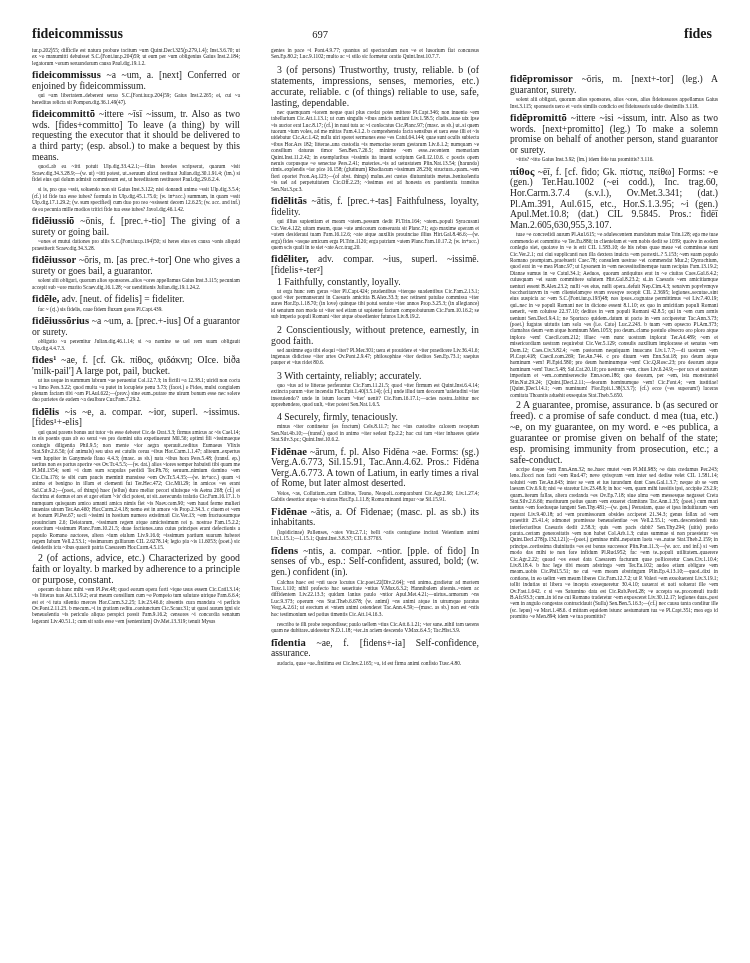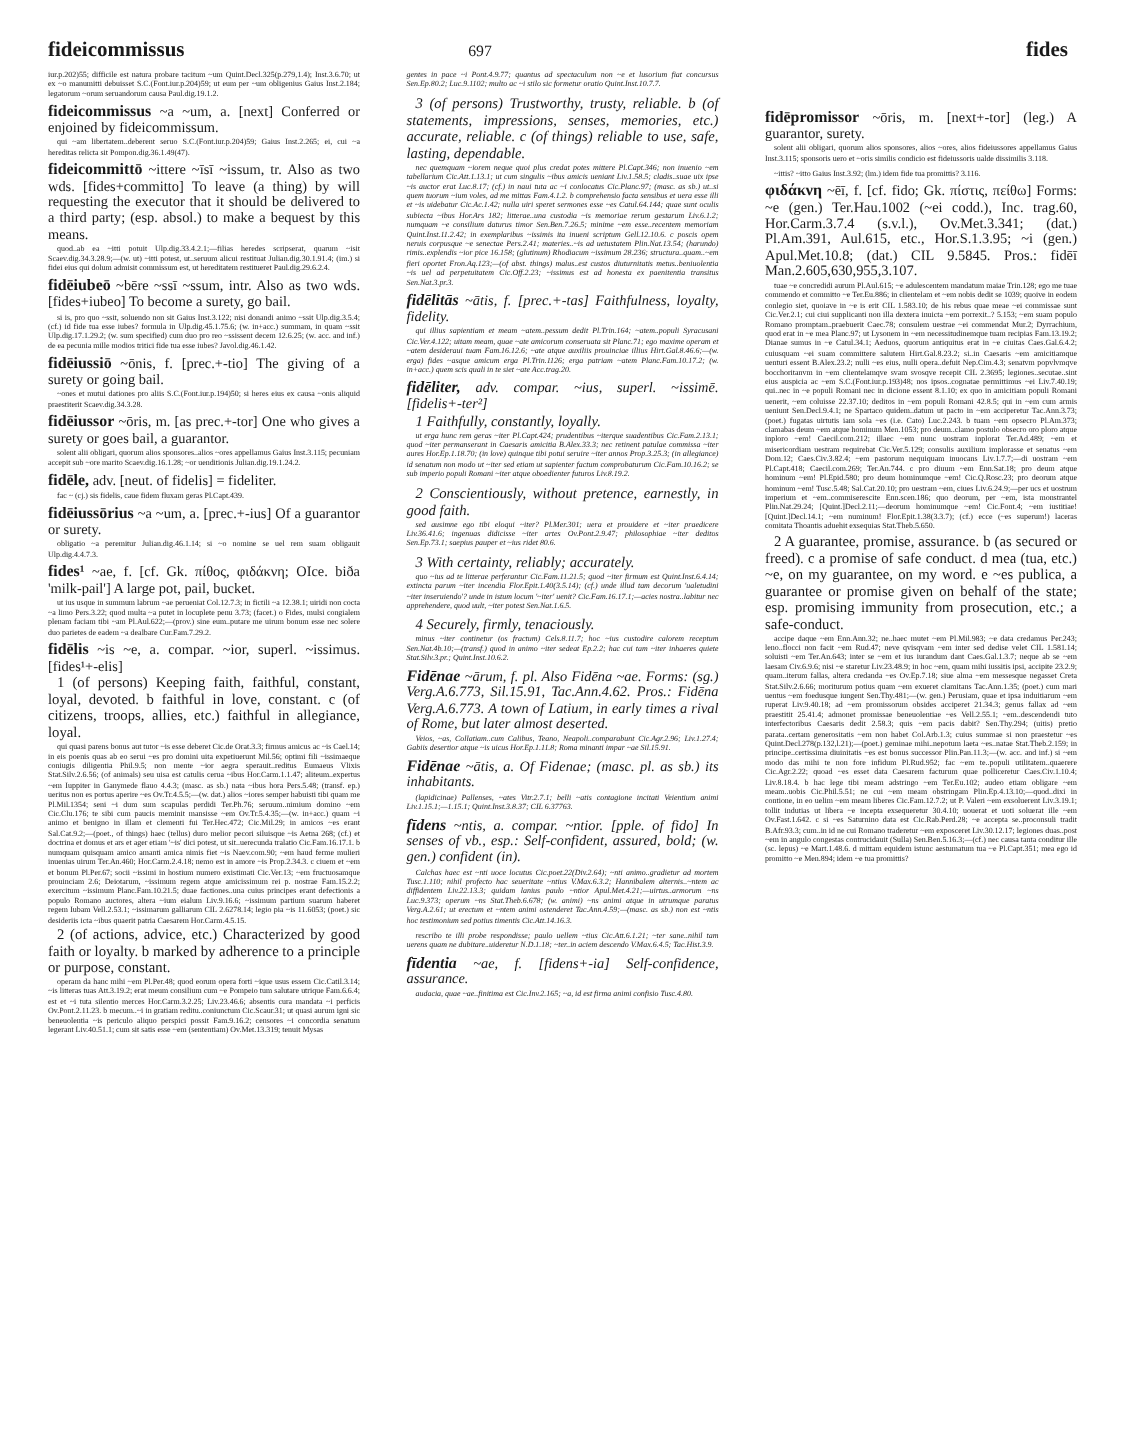--- a/index.html
+++ b/index.html
@@ -4,21 +4,21 @@
 <style>
   html, body { margin:0; padding:0; background:#ffffff; }
   body { width:750px; height:963px; overflow:hidden; position:relative; color:#1a1a1a;
          font-family:"Liberation Serif","DejaVu Serif",serif; }
   .running-head { position:absolute; top:26px; font-weight:bold; font-size:14px; }
   .rh-left { left:32px; }
   .rh-right { right:38px; }
   .page-num { position:absolute; top:29px; left:12px; width:616px; text-align:center; font-size:10.5px; }
   .col { position:absolute; top:46px; width:208px; }
   .col-1 { left:32px; }
-  .col-2 { left:271px;font-style:italic; }
+  .col-2 { left:271px; }
   .col-3 { left:510px;margin-top:28px; }
   .entry { margin:0 0 4px 0; }
   .def { font-size:9.6px; line-height:10.6px; text-align:justify; margin:0; }
   .def.large { font-size:9.8px; line-height:11px; }
   .hw { font-weight:bold; font-size:10.6px; }
   .cit { font-size:5.3px; line-height:6.4px; text-align:justify; margin:1px 0 1px 0; text-indent:6px; }
   .cit.cont { text-indent:0; }
   .sense { text-indent:6px; }
 </style>
 </head>
@@ -35,21 +35,20 @@
       </div>
       <div class="entry">
         <p class="def"><span class="hw">fideicommissus</span> <span>~a ~um, a. [next] Conferred or enjoined by fideicommissum.</span></p>
         <p class="cit">qui ~am libertatem..deberent seruo S.C.(Font.iur.p.204)59; Gaius Inst.2.265; ei, cui ~a hereditas relicta sit Pompon.dig.36.1.49(47).</p>
       </div>
       <div class="entry">
         <p class="def"><span class="hw">fideicommittō</span> <span>~ittere ~īsī ~issum, tr. Also as two wds. [fides+committo] To leave (a thing) by will requesting the executor that it should be delivered to a third party; (esp. absol.) to make a bequest by this means.</span></p>
         <p class="cit">quod..ab ea ~itti potuit Ulp.dig.33.4.2.1;—filias heredes scripserat, quarum ~isit Scaev.dig.34.3.28.9;—(w. ut) ~itti potest, ut..seruum alicui restituat Julian.dig.30.1.91.4; (im.) si fidei eius qui dolum admisit commissum est, ut hereditatem restitueret Paul.dig.29.6.2.4.</p>
       </div>
       <div class="entry">
-        <p class="def"><span class="hw">fidēiubeō</span> <span>~bēre ~ssī ~ssum, intr. Also as two wds. [fides+iubeo] To become a surety, go bail.</span></p>
         <p class="cit">si is, pro quo ~ssit, soluendo non sit Gaius Inst.3.122; nisi donandi animo ~ssit Ulp.dig.3.5.4; (cf.) id fide tua esse iubes? formula in Ulp.dig.45.1.75.6; (w. in+acc.) summam, in quam ~ssit Ulp.dig.17.1.29.2; (w. sum specified) cum duo pro reo ~ssissent decem 12.6.25; (w. acc. and inf.) de ea pecunia mille modios tritici fide tua esse iubes? Javol.dig.46.1.42.</p>
       </div>
       <div class="entry">
         <p class="def"><span class="hw">fidēiussiō</span> <span>~ōnis, f. [prec.+-tio] The giving of a surety or going bail.</span></p>
         <p class="cit">~ones et mutui dationes pro aliis S.C.(Font.iur.p.194)50; si heres eius ex causa ~onis aliquid praestiterit Scaev.dig.34.3.28.</p>
       </div>
       <div class="entry">
         <p class="def"><span class="hw">fidēiussor</span> <span>~ōris, m. [as prec.+-tor] One who gives a surety or goes bail, a guarantor.</span></p>
         <p class="cit">solent alii obligari, quorum alios sponsores..alios ~ores appellamus Gaius Inst.3.115; pecuniam accepit sub ~ore marito Scaev.dig.16.1.28; ~or uenditionis Julian.dig.19.1.24.2.</p>
       </div>
@@ -60,21 +59,20 @@
       <div class="entry">
         <p class="def"><span class="hw">fidēiussōrius</span> <span>~a ~um, a. [prec.+-ius] Of a guarantor or surety.</span></p>
         <p class="cit">obligatio ~a peremitur Julian.dig.46.1.14; si ~o nomine se uel rem suam obligauit Ulp.dig.4.4.7.3.</p>
       </div>
       <div class="entry">
         <p class="def"><span class="hw">fides¹</span> <span>~ae, f. [cf. Gk. πίθος, φιδάκνη; OIce. biða 'milk-pail'] A large pot, pail, bucket.</span></p>
         <p class="cit">ut ius usque in summum labrum ~ae perueniat Col.12.7.3; in fictili ~a 12.38.1; uiridi non cocta ~a limo Pers.3.22; quod multa ~a putet in locuplete penu 3.73; (facet.) o Fides, mulsi congialem plenam faciam tibi ~am Pl.Aul.622;—(prov.) sine eum..putare me uirum bonum esse nec solere duo parietes de eadem ~a dealbare Cur.Fam.7.29.2.</p>
       </div>
       <div class="entry">
         <p class="def"><span class="hw">fidēlis</span> <span>~is ~e, a. compar. ~ior, superl. ~issimus. [fides¹+-elis]</span></p>
-        <p class="def large sense">1 (of persons) Keeping faith, faithful, constant, loyal, devoted. b faithful in love, constant. c (of citizens, troops, allies, etc.) faithful in allegiance, loyal.</p>
         <p class="cit">qui quasi parens bonus aut tutor ~is esse deberet Cic.de Orat.3.3; firmus amicus ac ~is Cael.14; in eis poenis quas ab eo serui ~es pro domini uita expetiuerunt Mil.56; optimi fili ~issimaeque coniugis diligentia Phil.9.5; non mente ~ior aegra sperauit..reditus Eumaeus Vlixis Stat.Silv.2.6.56; (of animals) seu uisa est catulis cerua ~ibus Hor.Carm.1.1.47; aliteum..expertus ~em Iuppiter in Ganymede flauo 4.4.3; (masc. as sb.) nata ~ibus hora Pers.5.48; (transf. ep.) ueritus non es portus aperire ~es Ov.Tr.4.5.5;—(w. dat.) alios ~iores semper habuisti tibi quam me Pl.Mil.1354; seni ~i dum sum scapulas perdidi Ter.Ph.76; seruum..nimium domino ~em Cic.Clu.176; te sibi cum paucis meminit mansisse ~em Ov.Tr.5.4.35;—(w. in+acc.) quam ~i animo et benigno in illam et clementi fui Ter.Hec.472; Cic.Mil.29; in amicos ~es erant Sal.Cat.9.2;—(poet., of things) haec (tellus) duro melior pecori siluisque ~is Aetna 268; (cf.) et doctrina et domus et ars et ager etiam '~is' dici potest, ut sit..uerecunda tralatio Cic.Fam.16.17.1. b numquam quisquam amico amanti amica nimis fiet ~is Naev.com.90; ~em haud ferme mulieri inuenias uirum Ter.An.460; Hor.Carm.2.4.18; nemo est in amore ~is Prop.2.34.3. c ciuem et ~em et bonum Pl.Per.67; socii ~issimi in hostium numero existimati Cic.Ver.13; ~em fructuosamque prouinciam 2.6; Deiotarum, ~issimum regem atque amicissimum rei p. nostrae Fam.15.2.2; exercitum ~issimum Planc.Fam.10.21.5; duae factiones..una cuius principes erant defectionis a populo Romano auctores, altera ~ium eialum Liv.9.16.6; ~issimum partium suarum haberet regem Iubam Vell.2.53.1; ~issimarum galliarum CIL 2.6278.14; legio pia ~is 11.6053; (poet.) sic desideriis icta ~ibus quaerit patria Caesarem Hor.Carm.4.5.15.</p>
         <p class="def large sense">2 (of actions, advice, etc.) Characterized by good faith or loyalty. b marked by adherence to a principle or purpose, constant.</p>
         <p class="cit">operam da hanc mihi ~em Pl.Per.48; quod eorum opera forti ~ique usus essem Cic.Catil.3.14; ~is litteras tuas Att.3.19.2; erat meum consilium cum ~e Pompeio tum salutare utrique Fam.6.6.4; est et ~i tuta silentio merces Hor.Carm.3.2.25; Liv.23.46.6; absentis cura mandata ~i perficis Ov.Pont.2.11.23. b mecum..~i in gratiam reditu..coniunctum Cic.Scaur.31; ut quasi aurum igni sic beneuolentia ~is periculo aliquo perspici possit Fam.9.16.2; censores ~i concordia senatum legerant Liv.40.51.1; cum sit satis esse ~em (sententiam) Ov.Met.13.319; tenuit Mysas</p>
       </div>
     </div>
   <div class="col col-2" id="col1">
       <div class="entry">
         <p class="cit cont">gentes in pace ~i Pont.4.9.77; quantus ad spectaculum non ~e et lusorium fiat concursus Sen.Ep.80.2; Luc.9.1102; multo ac ~i stilo sic formetur oratio Quint.Inst.10.7.7.</p>
       </div>
       <div class="entry">
@@ -121,22 +119,23 @@
         <p class="def"><span class="hw">fīdentia</span> <span>~ae, f. [fidens+-ia] Self-confidence, assurance.</span></p>
         <p class="cit">audacia, quae ~ae..finitima est Cic.Inv.2.165; ~a, id est firma animi confisio Tusc.4.80.</p>
       </div>
     </div>
   <div class="col col-3" id="col2">
       <div class="entry">
         <p class="def"><span class="hw">fidēpromissor</span> <span>~ōris, m. [next+-tor] (leg.) A guarantor, surety.</span></p>
         <p class="cit">solent alii obligari, quorum alios sponsores, alios ~ores, alios fideiussores appellamus Gaius Inst.3.115; sponsoris uero et ~oris similis condicio est fideiussoris ualde dissimilis 3.118.</p>
       </div>
       <div class="entry">
+        <p class="def"><span class="hw">fidēpromittō</span> <span>~ittere ~isi ~issum, intr. Also as two words. [next+promitto] (leg.) To make a solemn promise on behalf of another person, stand guarantor or surety.</span></p>
         <p class="cit">~ittis? ~itto Gaius Inst.3.92; (lm.) idem fide tua promittis? 3.116.</p>
       </div>
       <div class="entry">
-        <p class="def"><span class="hw">φιδάκνη</span> <span>~ēī, f. [cf. fido; Gk. πίστις, πείθω] Forms: ~e (gen.) Ter.Hau.1002 (~ei codd.), Inc. trag.60, Hor.Carm.3.7.4 (s.v.l.), Ov.Met.3.341; (dat.) Pl.Am.391, Aul.615, etc., Hor.S.1.3.95; ~i (gen.) Apul.Met.10.8; (dat.) CIL 9.5845. Pros.: fidēī Man.2.605,630,955,3.107.</span></p>
+        <p class="def"><span class="hw">πίθος</span> <span>~ēī, f. [cf. fido; Gk. πίστις, πείθω] Forms: ~e (gen.) Ter.Hau.1002 (~ei codd.), Inc. trag.60, Hor.Carm.3.7.4 (s.v.l.), Ov.Met.3.341; (dat.) Pl.Am.391, Aul.615, etc., Hor.S.1.3.95; ~i (gen.) Apul.Met.10.8; (dat.) CIL 9.5845. Pros.: fidēī Man.2.605,630,955,3.107.</span></p>
         <p class="cit">tuae ~e concredidi aurum Pl.Aul.615; ~e adulescentem mandatum maiae Trin.128; ego me tuae commendo et committo ~e Ter.Eu.886; in clientelam et ~em nobis dedit se 1039; quoive in eodem conlegio siet, quoiave in ~e is erit CIL 1.583.10; de his rebus quae meae ~ei commissae sunt Cic.Ver.2.1; cui ciui supplicanti non illa dextera inuicta ~em porrexit..? 5.153; ~em suam populo Romano promptam..praebuerit Caec.78; consulem uestrae ~ei commendat Mur.2; Dyrrachium, quod erat in ~e mea Planc.97; ut Lysonem in ~em necessitudinemque tuam recipias Fam.13.19.2; Dianae sumus in ~e Catul.34.1; Aeduos, quorum antiquitus erat in ~e ciuitas Caes.Gal.6.4.2; cuiusquam ~ei suam committere salutem Hirt.Gal.8.23.2; si..in Caesaris ~em amicitiamque uenturi essent B.Alex.23.2; nulli ~es eius, nulli opera..defuit Nep.Cim.4.3; senatvm popvlvmqve bocchoritanvm in ~em clientelamqve svam svosqve recepit CIL 2.3695; legiones..secutae..sint eius auspicia ac ~em S.C.(Font.iur.p.193)48; nos ipsos..cognatae permittimus ~ei Liv.7.40.19; qui..nec in ~e populi Romani nec in dicione essent 8.1.10; ex quo in amicitiam populi Romani uenerit, ~em coluisse 22.37.10; deditos in ~em populi Romani 42.8.5; qui in ~em cum armis ueniunt Sen.Decl.9.4.1; ne Spartaco quidem..datum ut pacto in ~em acciperetur Tac.Ann.3.73; (poet.) fugatas uirtutis iam sola ~es (i.e. Cato) Luc.2.243. b tuam ~em opsecro Pl.Am.373; clamabas deum ~em atque hominum Men.1053; pro deum..clamo postulo obsecro oro ploro atque inploro ~em! Caecil.com.212; illaec ~em nunc uostram inplorat Ter.Ad.489; ~em et misericordiam uestram requirebat Cic.Ver.5.129; consulis auxilium implorasse et senatus ~em Dom.12; Caes.Civ.3.82.4; ~em pastorum nequiquam inuocans Liv.1.7.7;—di uostram ~em Pl.Capt.418; Caecil.com.269; Ter.An.744. c pro diuum ~em Enn.Sat.18; pro deum atque hominum ~em! Pl.Epid.580; pro deum hominumque ~em! Cic.Q.Rosc.23; pro deorum atque hominum ~em! Tusc.5.48; Sal.Cat.20.10; pro uestram ~em, ciues Liv.6.24.9;—per ucs et uostrum imperium et ~em..commiserescite Enn.scen.186; quo deorum, per ~em, ista monstrantel Plin.Nat.29.24; [Quint.]Decl.2.11;—deorum hominumque ~em! Cic.Font.4; ~em iustitiae! [Quint.]Decl.14.1; ~em numinum! Flor.Epit.1.38(3.3.7); (cf.) ecce (~es superum!) laceras comitata Thoantis aduehit exsequias Stat.Theb.5.650.</p>
         <p class="def large sense">2 A guarantee, promise, assurance. b (as secured or freed). c a promise of safe conduct. d mea (tua, etc.) ~e, on my guarantee, on my word. e ~es publica, a guarantee or promise given on behalf of the state; esp. promising immunity from prosecution, etc.; a safe-conduct.</p>
         <p class="cit">accipe daque ~em Enn.Ann.32; ne..haec mutet ~em Pl.Mil.983; ~e data credamus Per.243; leno..flocci non facit ~em Rud.47; neve qvisqvam ~em inter sed dedise velet CIL 1.581.14; soluisti ~em Ter.An.643; inter se ~em et ius iurandum dant Caes.Gal.1.3.7; neque ab se ~em laesam Civ.6.9.6; nisi ~e staretur Liv.23.48.9; in hoc ~em, quam mihi iussitis ipsi, accipite 23.2.9; quam..iterum fallas, altera credanda ~es Ov.Ep.7.18; siue alma ~em messesque negasset Creta Stat.Silv.2.6.66; moriturum potius quam ~em exueret clamitans Tac.Ann.1.35; (poet.) cum mari uentus ~em foedusque iungent Sen.Thy.481;—(w. gen.) Perusiam, quae et ipsa induitiarum ~em ruperat Liv.9.40.18; ad ~em promissorum obsides acciperet 21.34.3; genus fallax ad ~em praestitit 25.41.4; admonet promissae beneuolentiae ~es Vell.2.55.1; ~em..descendendi tuto interfectoribus Caesaris dedit 2.58.3; quis ~em pacis dabit? Sen.Thy.294; (uitis) pretio parata..certam generositatis ~em non habet Col.Arb.1.3; cuius summae si non praestetur ~es Quint.Decl.278(p.132,l.21);—(poet.) geminae mihi..nepotum laeta ~es..natae Stat.Theb.2.159; in principe..certissima diuinitatis ~es est bonus successor Plin.Pan.11.3;—(w. acc. and inf.) si ~em modo das mihi te non fore infidum Pl.Rud.952; fac ~em te..populi utilitatem..quaerere Cic.Agr.2.22; quoad ~es esset data Caesarem facturum quae polliceretur Caes.Civ.1.10.4; Liv.8.18.4. b hac lege tibi meam adstringo ~em Ter.Eu.102; audeo etiam obligare ~em meam..uobis Cic.Phil.5.51; ne cui ~em meam obstringam Plin.Ep.4.13.10;—quod..dixi in contione, in eo uelim ~em meam liberes Cic.Fam.12.7.2; ut P. Valeri ~em exsoluerent Liv.3.19.1; tollit indutias ut libera ~e incepta exsequeretur 30.4.10; uouerat et uoti soluerat ille ~em Ov.Fast.1.642. c si ~es Saturnino data est Cic.Rab.Perd.28; ~e accepta se..proconsuli tradit B.Afr.93.3; cum..in id ne cui Romano traderetur ~em exposceret Liv.30.12.17; legiones duas..post ~em in angulo congestas contrucidauit (Sulla) Sen.Ben.5.16.3;—(cf.) nec causa tanta conditur ille (sc. lepus) ~e Mart.1.48.6. d mittam equidem istunc aestumatum tua ~e Pl.Capt.351; mea ego id promitto ~e Men.894; idem ~e tua promittis?</p>
       </div>
     </div>
 </div>
 
 </body></html>

